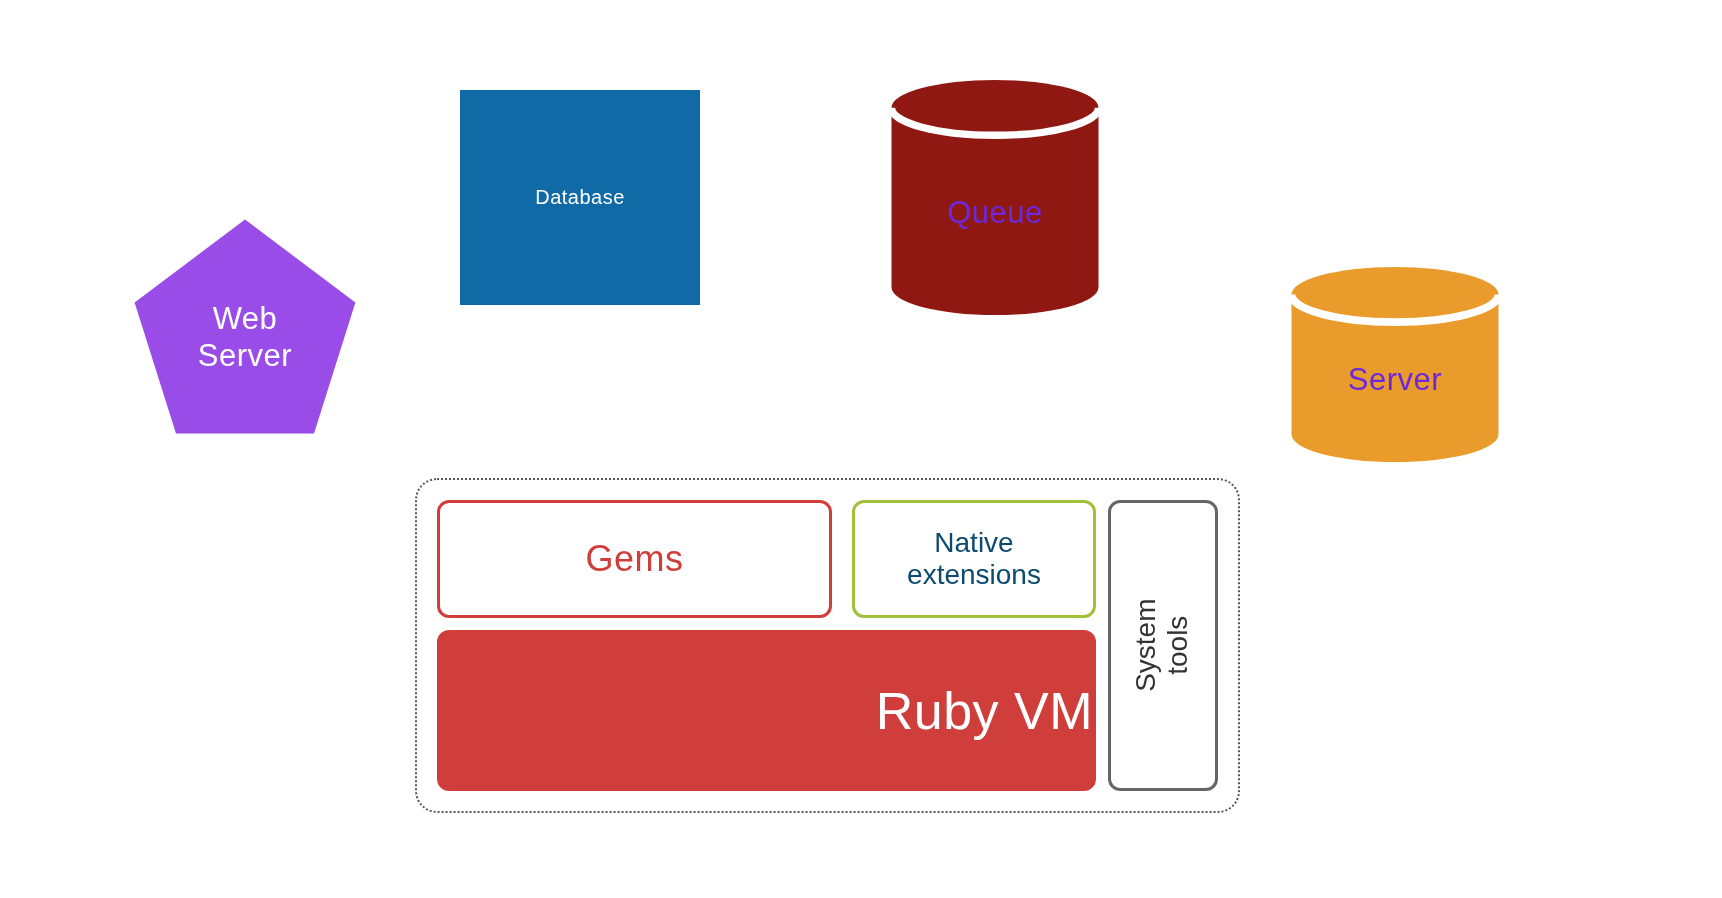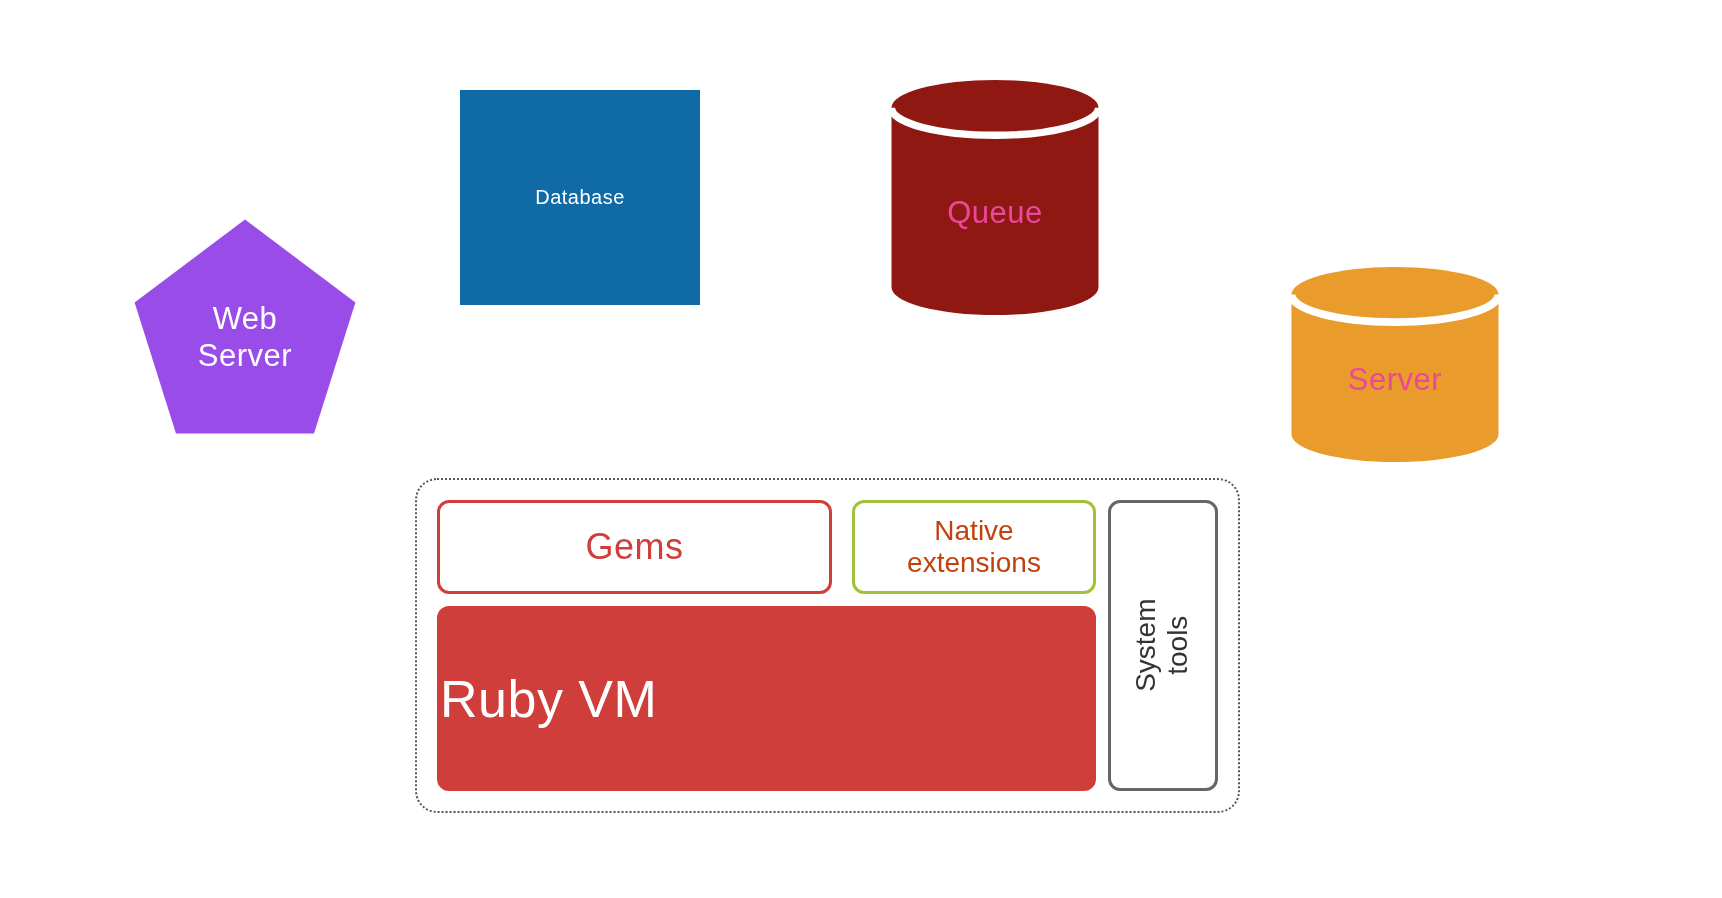--- a/index.html
+++ b/index.html
@@ -54,21 +54,21 @@
 
   
   .cylinder {
     position: absolute;
   }
   .cylinder svg { width: 100%; height: 100%; display: block; }
   .cylinder .cyl-label {
     position: absolute;
     left: 0; right: 0;
     text-align: center;
-    color: #ec4899;
+    color: #6d28d9;
     font-size: 31px;
     font-weight: 500;
     letter-spacing: 0.5px;
   }
 
   .queue-cyl {
     left: 880px;
     top: 80px;
     width: 230px;
     height: 235px;
@@ -98,21 +98,21 @@
   }
   .container-left {
     flex: 1 1 auto;
     display: flex;
     flex-direction: column;
     gap: 12px;
   }
   .top-row {
     display: flex;
     gap: 20px;
-    height: 94px;
+    height: 118px;
     border-radius: 19px;
   }
   .gems-box {
     flex: 0 0 395px;
     border: 3px solid #cf3e3b;
     border-radius: 12px;
     background: #fff;
     display: flex;
     align-items: center;
     justify-content: center;
@@ -128,32 +128,32 @@
     border: 3px solid #a1c13b;
     border-radius: 12px;
     background: #fff;
     display: flex;
     align-items: center;
     justify-content: center;
     text-align: center;
     line-height: 1.15;
   }
   .native-box span {
-    color: #c2410c;
+    color: #0c4a6e;
     font-size: 28px;
     font-weight: 400;
   }
   .ruby-box {
     flex: 1 1 auto;
     background: #cf3e3b;
     border: 3px solid #cf3e3b;
     border-radius: 12px;
     display: flex;
     align-items: center;
-    justify-content: flex-start;
+    justify-content: flex-end;
   }
   .ruby-box span {
     color: #fff;
     font-size: 52px;
     font-weight: 500;
     letter-spacing: 0.5px;
   }
   .system-box {
     flex: 0 0 110px;
     border: 3px solid #666;

